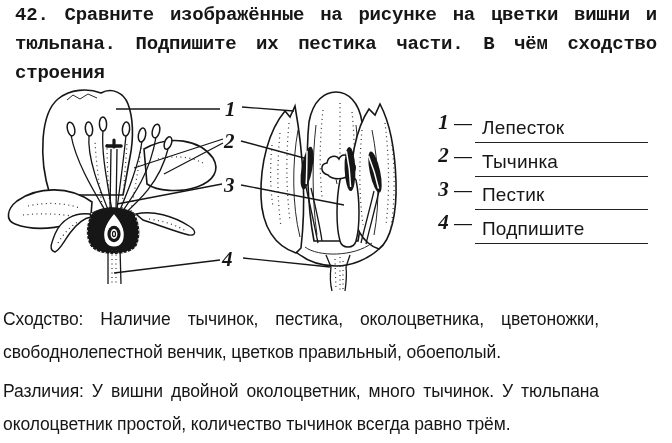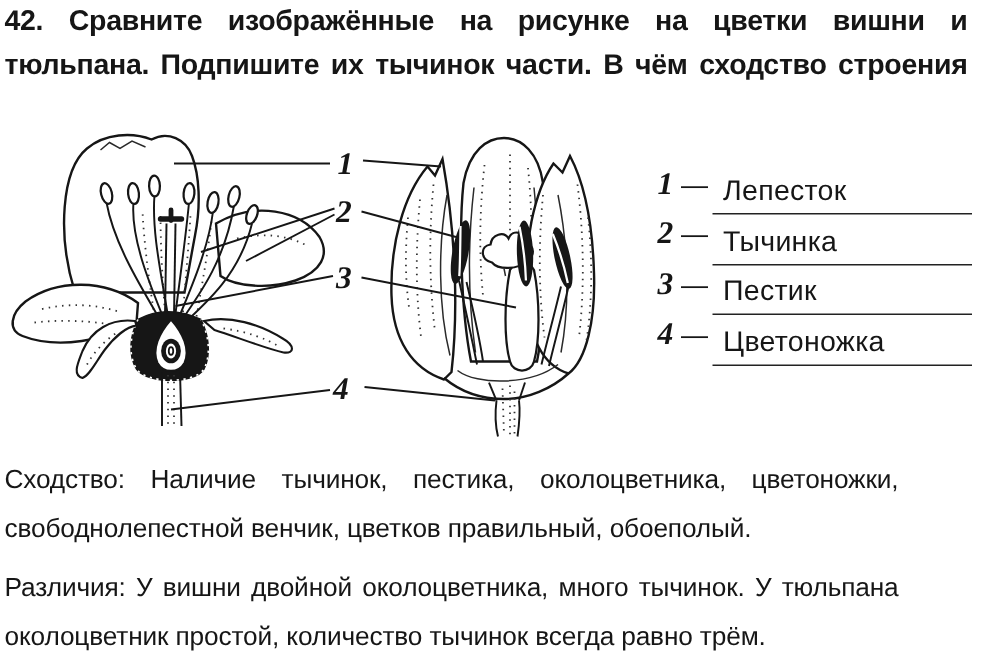--- a/index.html
+++ b/index.html
@@ -2,22 +2,22 @@
 <html><head>
 <meta charset="utf-8">
 <style>
   html,body{margin:0;padding:0;}
   body{
     width:672px;height:443px;position:relative;overflow:hidden;
     background:#ffffff;color:#161616;
     font-family:"Liberation Sans",sans-serif;
   }
   .question{
-    position:absolute;left:0;top:1px;width:648px;padding:0 3px;box-sizing:border-box;
-    font-weight:700;font-size:19px;line-height:28.8px;letter-spacing:-0.2px;
+    position:absolute;left:12px;top:1px;width:648px;padding:0 3px;box-sizing:border-box;
+    font-weight:700;font-size:19px;line-height:28.8px;letter-spacing:-0.2px;font-family:Liberation Mono, monospace;
   }
   .jline{text-align:justify;text-align-last:justify;}
   .lline{text-align:left;}
   .diagram{position:absolute;left:0;top:85px;width:672px;height:225px;}
   .answers{position:absolute;left:436px;top:110px;width:212px;}
   .arow{display:flex;align-items:baseline;height:33.4px;box-sizing:border-box;}
   .anum{
     font-family:"Liberation Serif",serif;font-style:italic;font-weight:600;
     font-size:21px;width:15px;text-align:center;flex:0 0 auto;
   }
@@ -42,21 +42,21 @@
   svg .callout-num{
     font-family:"Liberation Serif",serif;font-style:italic;font-weight:600;
     font-size:21px;fill:#161616;
   }
 </style>
 </head>
 <body>
 
 <div class="question">
   <div class="jline">42. Сравните изображённые на рисунке на цветки вишни и</div>
-  <div class="jline">тюльпана. Подпишите их тычинок части. В чём сходство строения</div>
+  <div class="jline">тюльпана. Подпишите их пестика части. В чём сходство строения</div>
 </div>
 
 <svg class="diagram" viewBox="0 0 672 225" xmlns="http://www.w3.org/2000/svg">
 
   <g>
 
     <path class="outline" d="M50,110 C38,72 41,28 58,14 C70,4 88,3 101,8 C112,2 124,8 128,19 C133,32 134,52 130,72 C127,88 125,100 123,110 Z"></path>
     <path class="thin" d="M67,15 L73,10 L80,14 L88,9 L97,13"></path>
 
     <path class="outline" d="M92,117 C70,101 38,101 17,116 C7,124 5,135 15,139 C38,148 72,142 91,130 Z"></path>
@@ -216,24 +216,24 @@
     <span class="aval">Тычинка</span>
   </div>
   <div class="arow">
     <span class="anum">3</span>
     <span class="adash">—</span>
     <span class="aval">Пестик</span>
   </div>
   <div class="arow">
     <span class="anum">4</span>
     <span class="adash">—</span>
-    <span class="aval">Цветоножка</span>
+    <span class="aval">Подпишите</span>
   </div>
 </div>
 
 <div class="para para-sim">
   <div class="jline">Сходство: Наличие тычинок, пестика, околоцветника, цветоножки,</div>
   <div class="lline">свободнолепестной венчик, цветков правильный, обоеполый.</div>
 </div>
 <div class="para para-dif">
-  <div class="jline">Различия: У вишни двойной околоцветника, много тычинок. У тюльпана</div>
+  <div class="jline">Различия: У вишни двойной околоцветник, много тычинок. У тюльпана</div>
   <div class="lline">околоцветник простой, количество тычинок всегда равно трём.</div>
 </div>
 
 </body></html>

